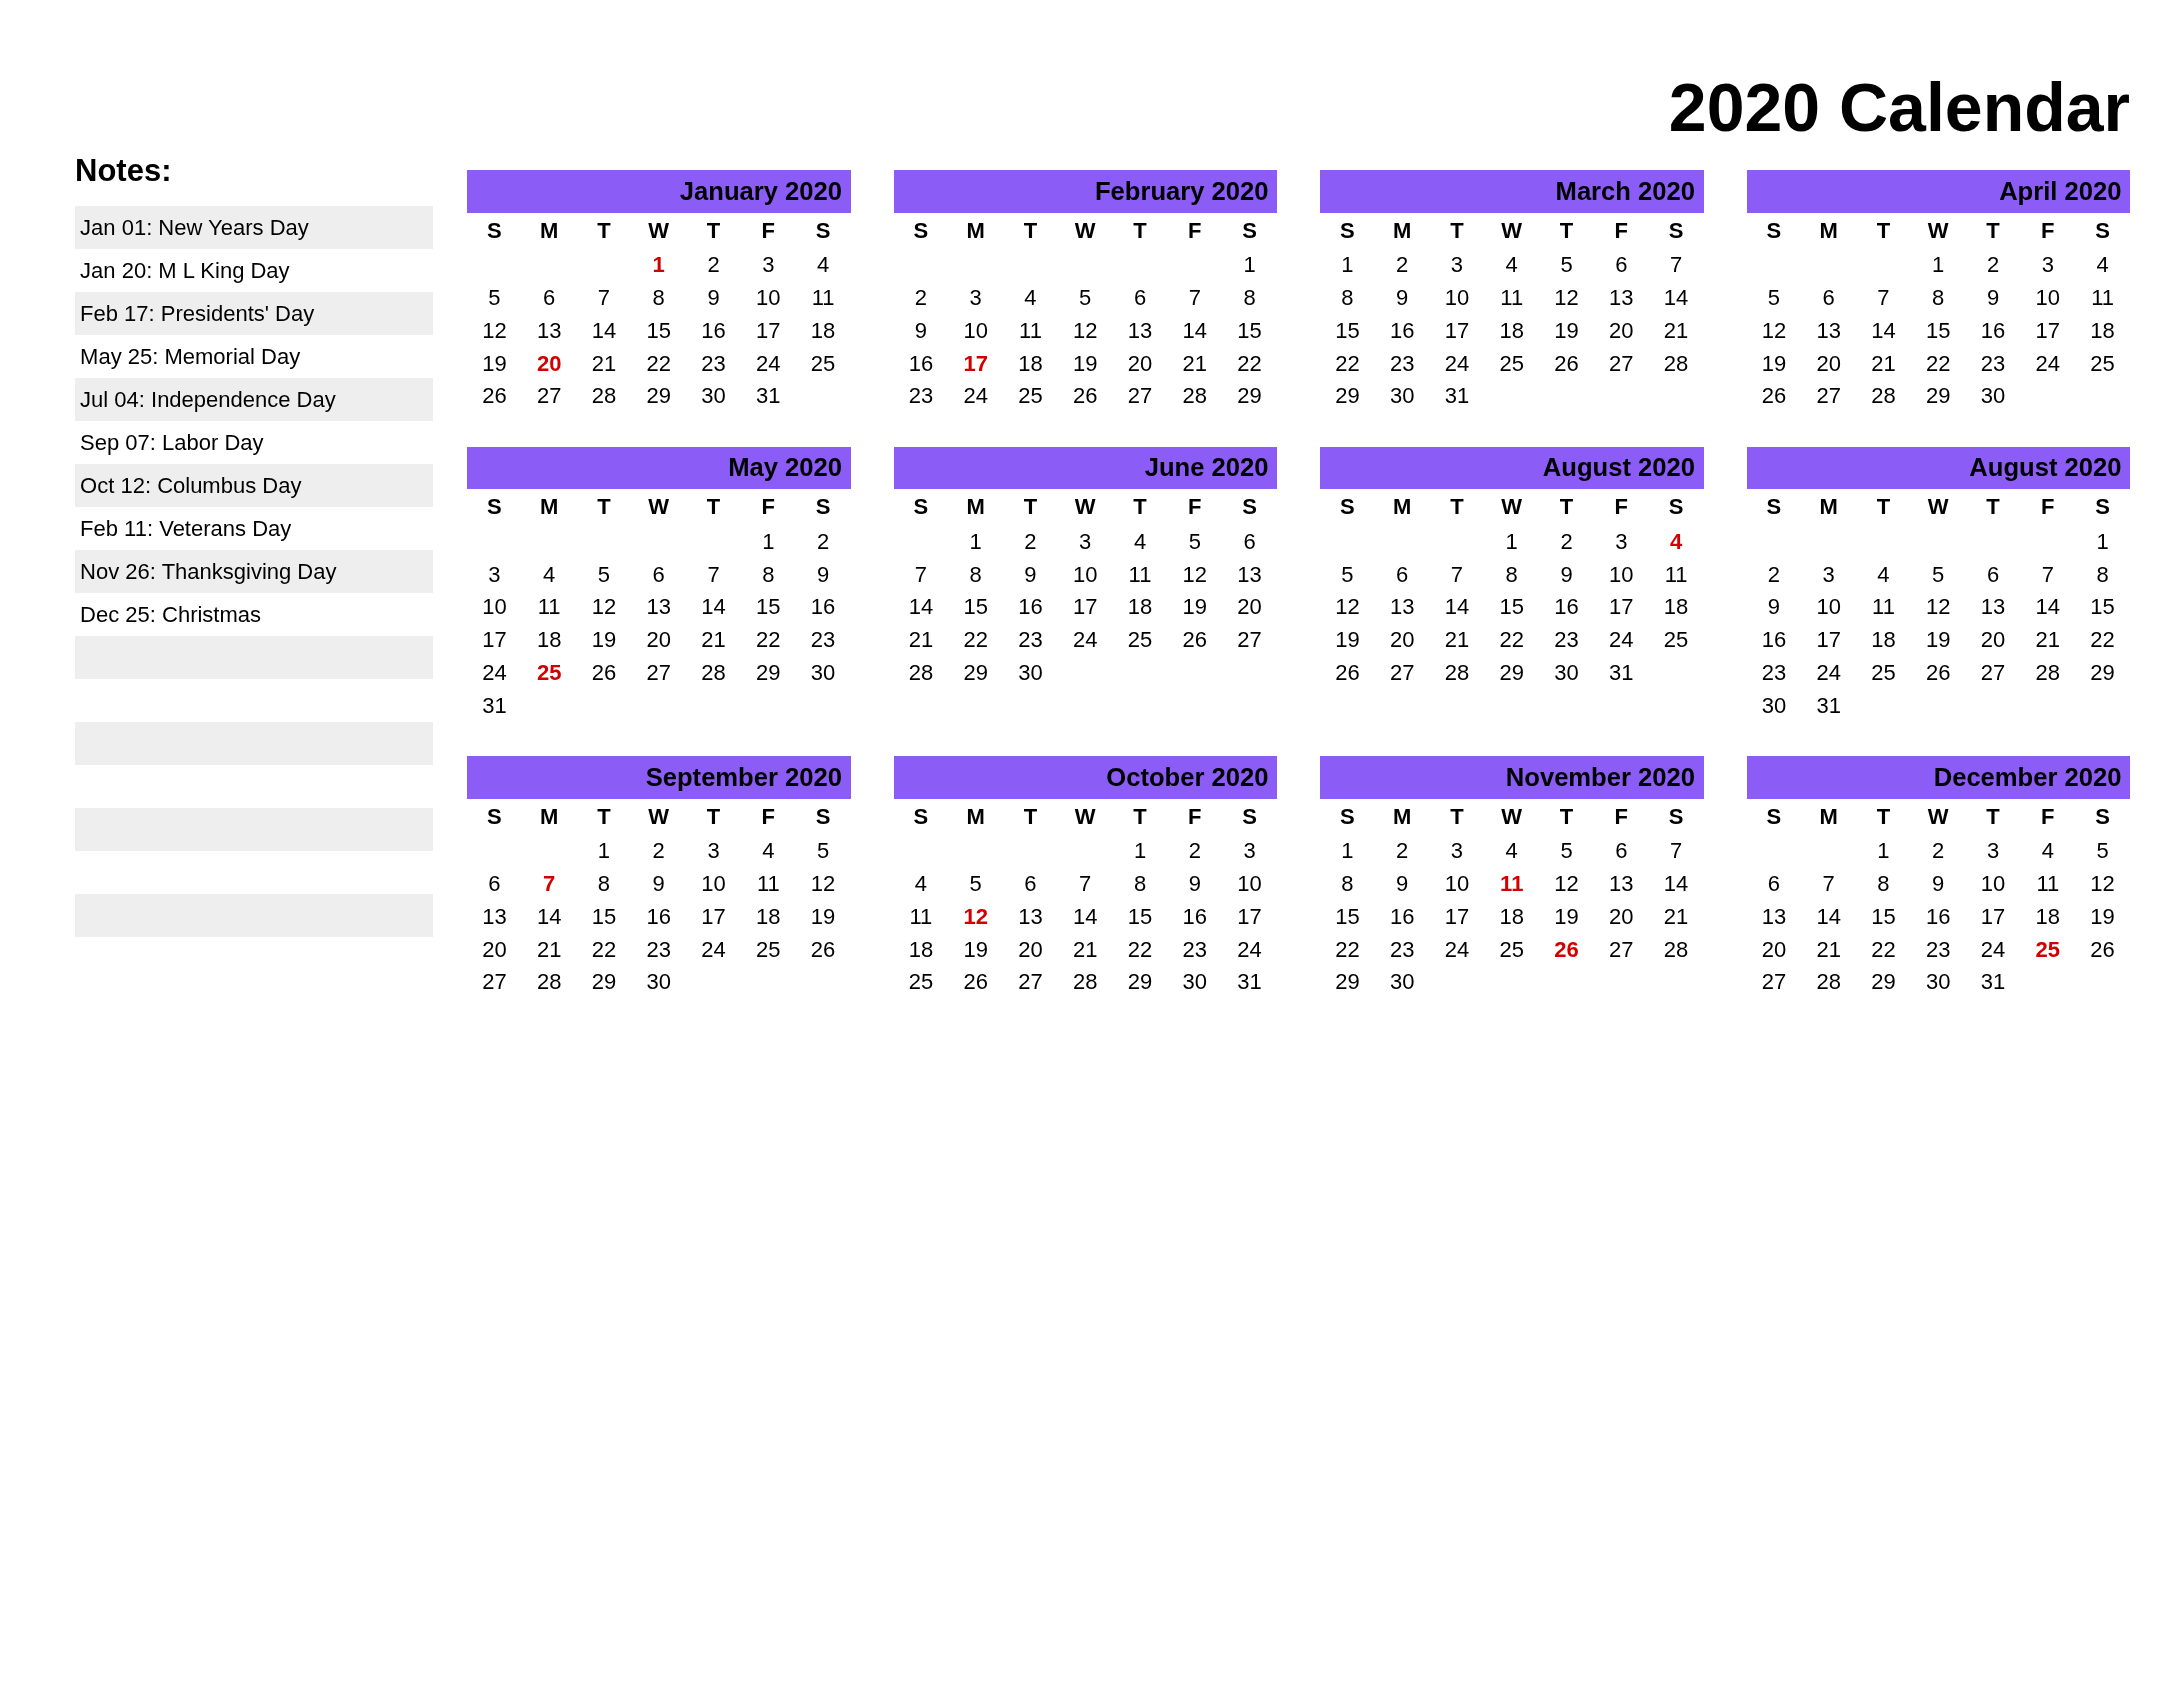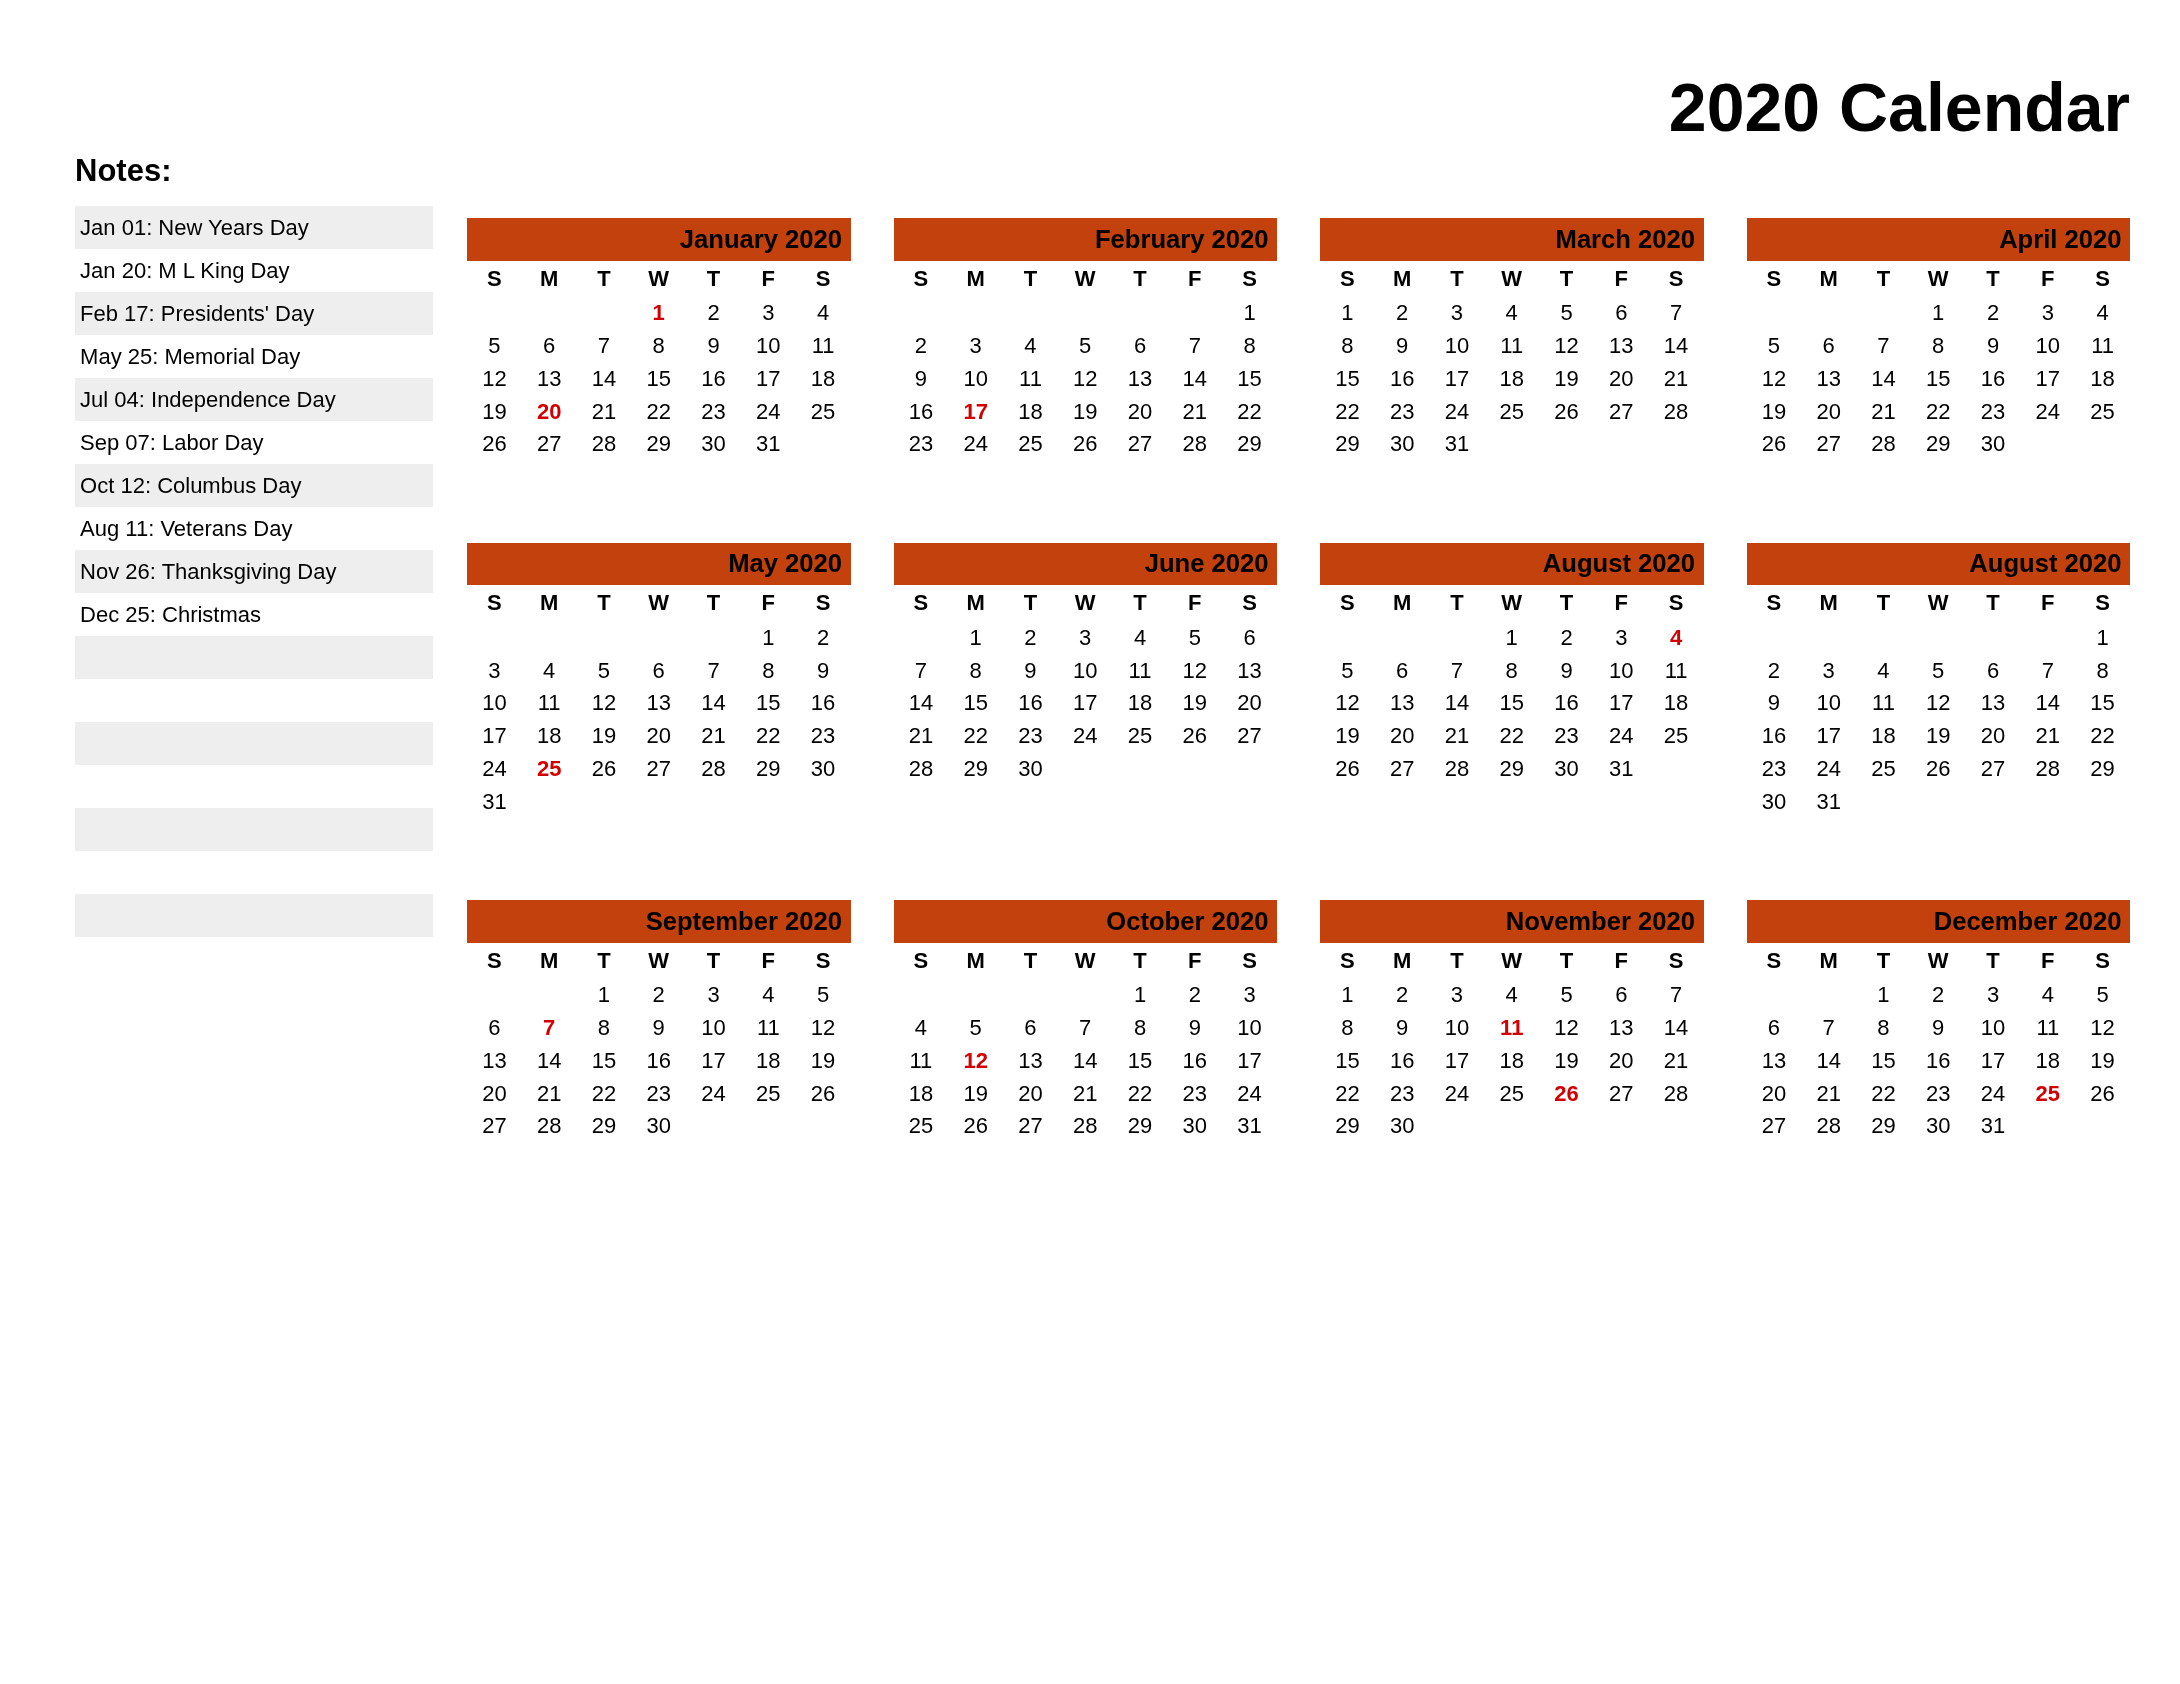--- a/index.html
+++ b/index.html
@@ -46,26 +46,25 @@
   }
   .months-grid {
     display: grid;
     grid-template-columns: repeat(4, 1fr);
     gap: 34px 43px;
   }
   .month {
     width: 100%;
   }
   .month-header {
-    background: #c2410c;
+    background: #8b5cf6;
     font-size: 25.6px;
     font-weight: bold;
     text-align: right;
     padding: 6.8px 8.5px;
-    margin-top: 48px;
   }
   .dow-row, .week-row {
     display: grid;
     grid-template-columns: repeat(7, 1fr);
   }
   .dow-cell {
     font-weight: bold;
     font-size: 22px;
     text-align: center;
     padding: 5.1px 0;
@@ -89,21 +88,21 @@
   <div class="sidebar">
     <div class="notes-title">Notes:</div>
     <div id="notes-list">
         <div class="note-row">Jan 01: New Years Day</div>
         <div class="note-row">Jan 20: M L King Day</div>
         <div class="note-row">Feb 17: Presidents' Day</div>
         <div class="note-row">May 25: Memorial Day</div>
         <div class="note-row">Jul 04: Independence Day</div>
         <div class="note-row">Sep 07: Labor Day</div>
         <div class="note-row">Oct 12: Columbus Day</div>
-        <div class="note-row">Aug 11: Veterans Day</div>
+        <div class="note-row">Feb 11: Veterans Day</div>
         <div class="note-row">Nov 26: Thanksgiving Day</div>
         <div class="note-row">Dec 25: Christmas</div>
         <div class="note-row"></div>
         <div class="note-row"></div>
         <div class="note-row"></div>
         <div class="note-row"></div>
         <div class="note-row"></div>
         <div class="note-row"></div>
         <div class="note-row"></div>
       </div>

